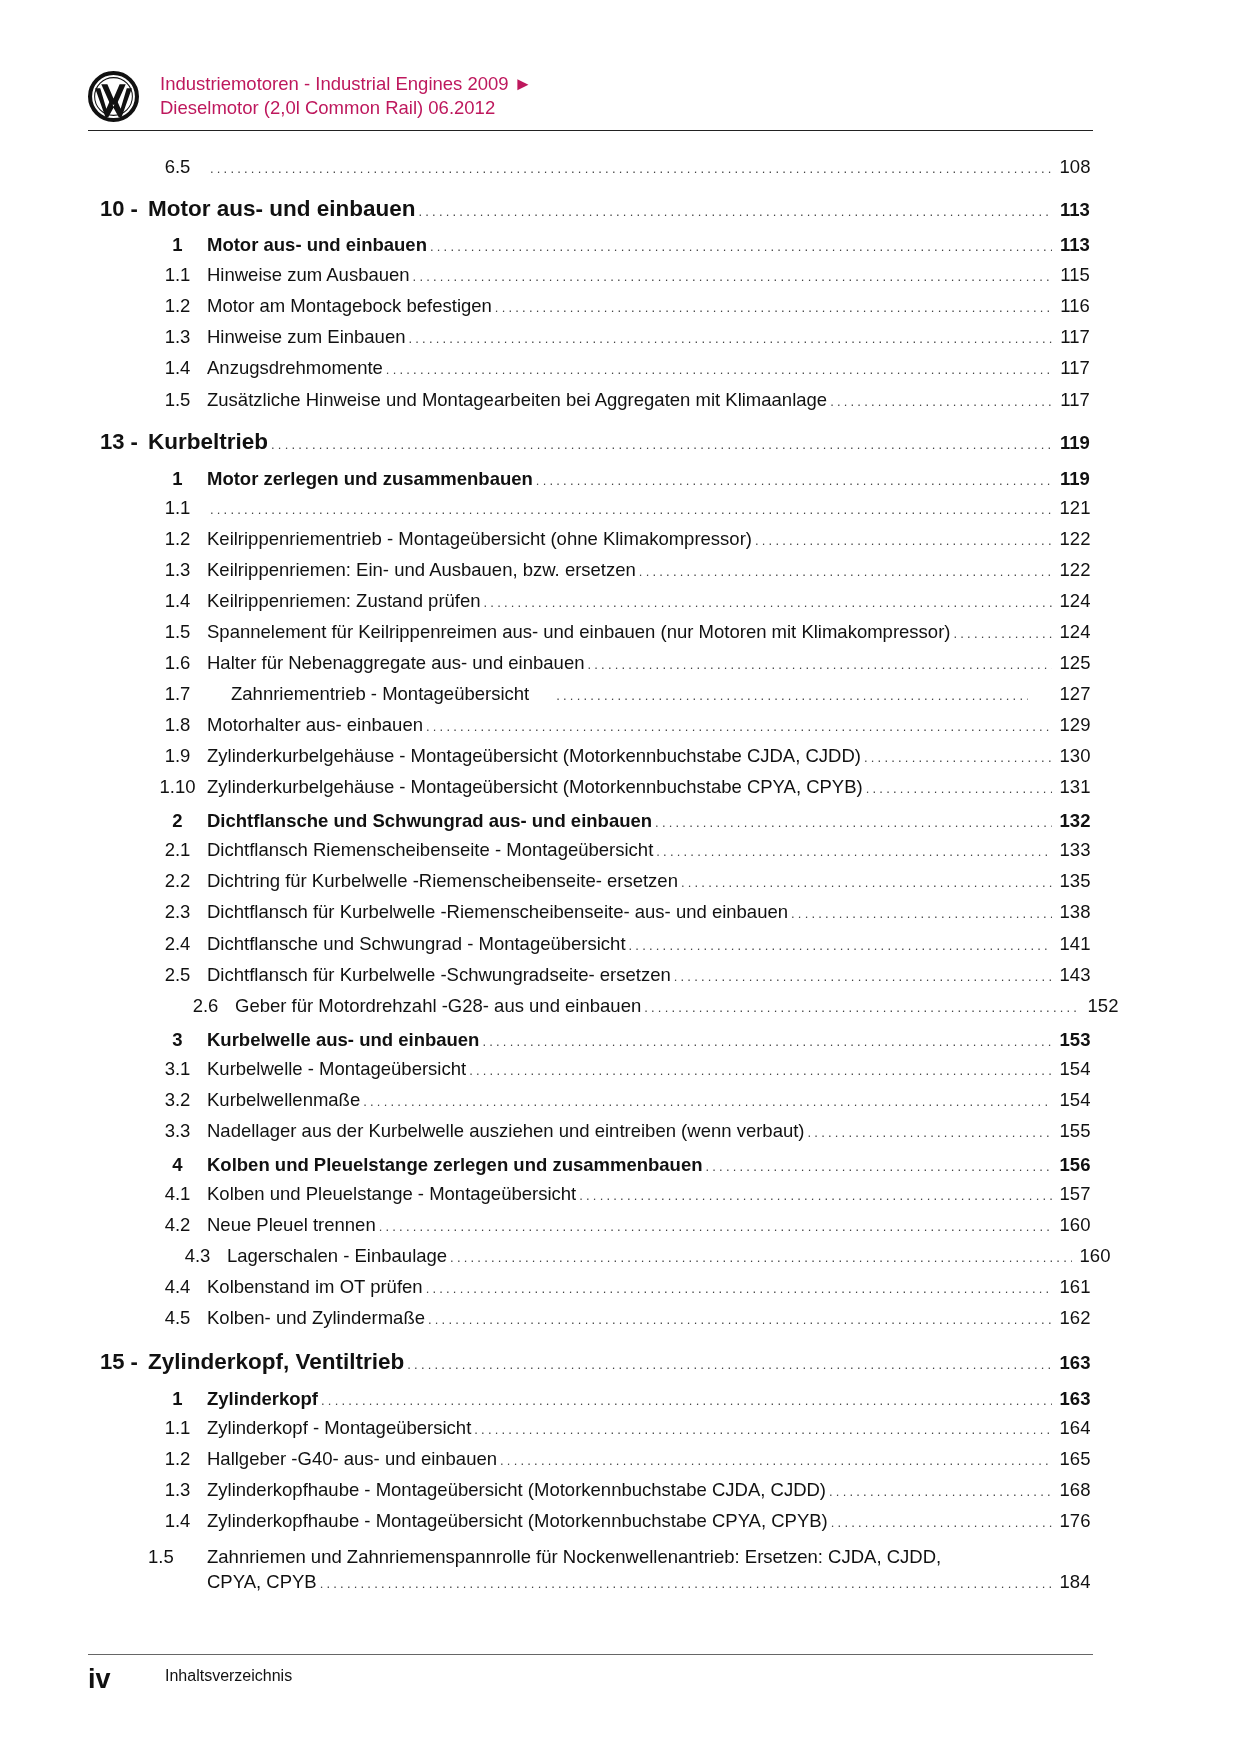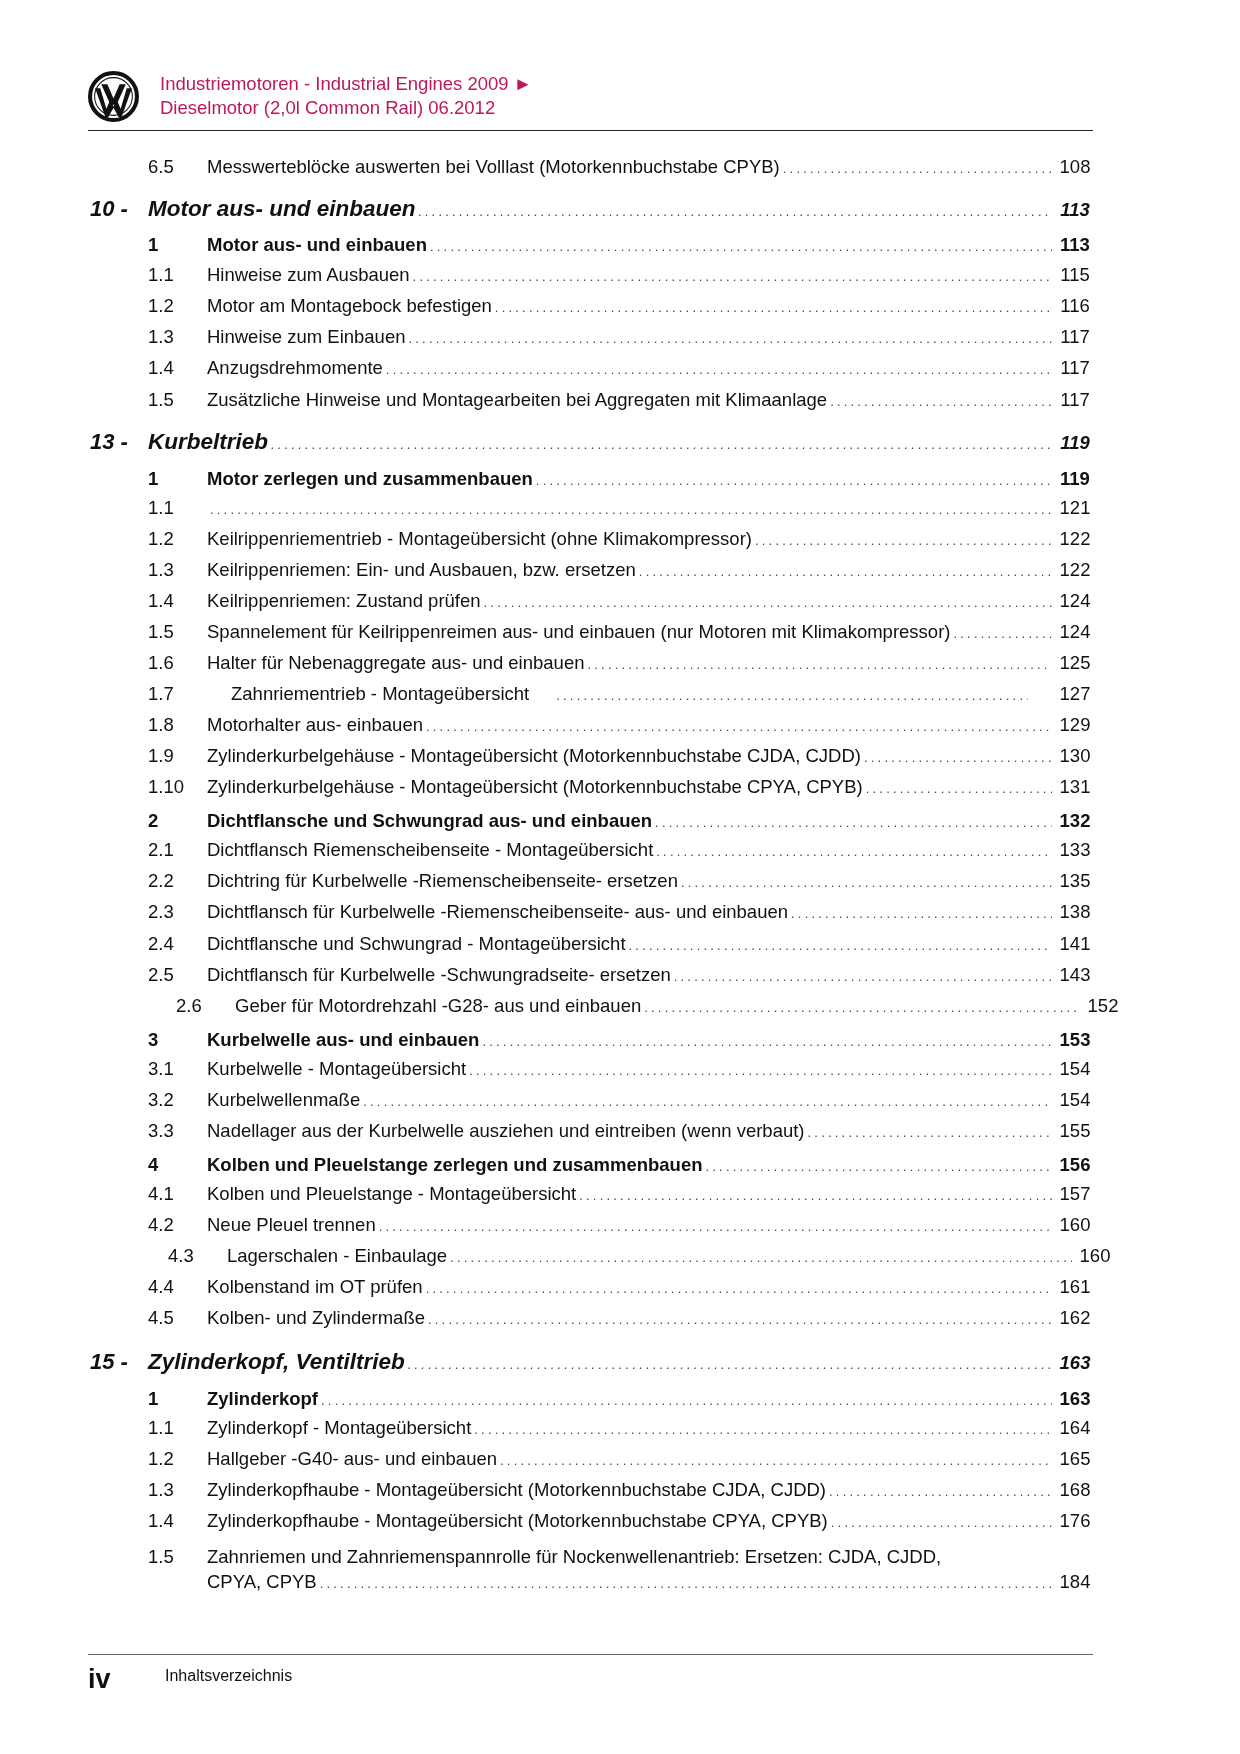--- a/index.html
+++ b/index.html
@@ -4,28 +4,28 @@
 <style>
   html, body { margin: 0; padding: 0; background: #ffffff; }
   body { width: 1240px; height: 1754px; position: relative; overflow: hidden;
          font-family: "Liberation Sans", sans-serif; color: #111; }
   .logo { position: absolute; left: 88px; top: 71px; width: 51px; height: 51px; }
   .hdr-text { position: absolute; left: 160px; top: 72px; font-size: 18.5px; line-height: 24px; color: #be185d; }
   .hdr-rule { position: absolute; left: 88px; top: 130px; width: 1005px; height: 0; border-top: 1.6px solid #222; }
 
   .toc { position: absolute; left: 0; top: 0; width: 1240px; }
   .row { position: absolute; left: 148px; width: 944px; display: flex; align-items: baseline; height: 24px; }
-  .row .num { width: 59px; flex: 0 0 59px; font-size: 18.5px; }
+  .row .num { width: 59px; flex: 0 0 59px; font-size: 18.5px; text-align: center; }
   .row .title { font-size: 18.5px; white-space: nowrap; }
   .row .dots { flex: 1 1 auto; overflow: hidden; white-space: nowrap; color: #444; font-size: 13px;
                letter-spacing: 3.2px; margin: 0 6px 0 3px; }
   .row .dots::after { content: "...................................................................................................................................................................................................................................."; }
   .row .page { font-size: 18.5px; text-align: center; min-width: 34px; }
   .row.bold .num, .row.bold .title, .row.bold .page { font-weight: bold; }
-  .row.chapter { left: 90px; width: 1002px; height: 30px; font-style: italic; }
+  .row.chapter { left: 90px; width: 1002px; height: 30px; }
   .row.chapter .num { width: 58px; flex: 0 0 58px; font-size: 22px; font-weight: bold; }
   .row.chapter .title { font-size: 22.5px; font-weight: bold; }
   .row.chapter .page { font-size: 18.5px; font-weight: bold; }
   .cont { position: absolute; left: 207px; font-size: 18.5px; white-space: nowrap; }
 
   .foot-rule { position: absolute; left: 88px; top: 1654px; width: 1005px; height: 0; border-top: 1.4px solid #666; }
   .foot-page { position: absolute; left: 88px; top: 1664px; font-size: 27px; font-weight: bold; }
   .foot-label { position: absolute; left: 165px; top: 1667px; font-size: 16px; }
 </style>
 </head>
@@ -41,21 +41,20 @@
 </div>
 <div class="hdr-text">
   <div>Industriemotoren - Industrial Engines 2009 ►</div>
   <div>Dieselmotor (2,0l Common Rail) 06.2012</div>
 </div>
 <div class="hdr-rule"></div>
 
 <div class="toc" id="toc">
     <div class="row" style="top: 156px;">
       <span class="num">6.5</span>
-      <span class="title">Messwerteblöcke auswerten bei Volllast (Motorkennbuchstabe CPYB)</span>
       <span class="dots"></span>
       <span class="page">108</span>
     </div>
     <div class="row chapter" style="top: 196px;">
       <span class="num">10 -</span>
       <span class="title">Motor aus- und einbauen</span>
       <span class="dots"></span>
       <span class="page">113</span>
     </div>
     <div class="row bold" style="top: 234px;">

